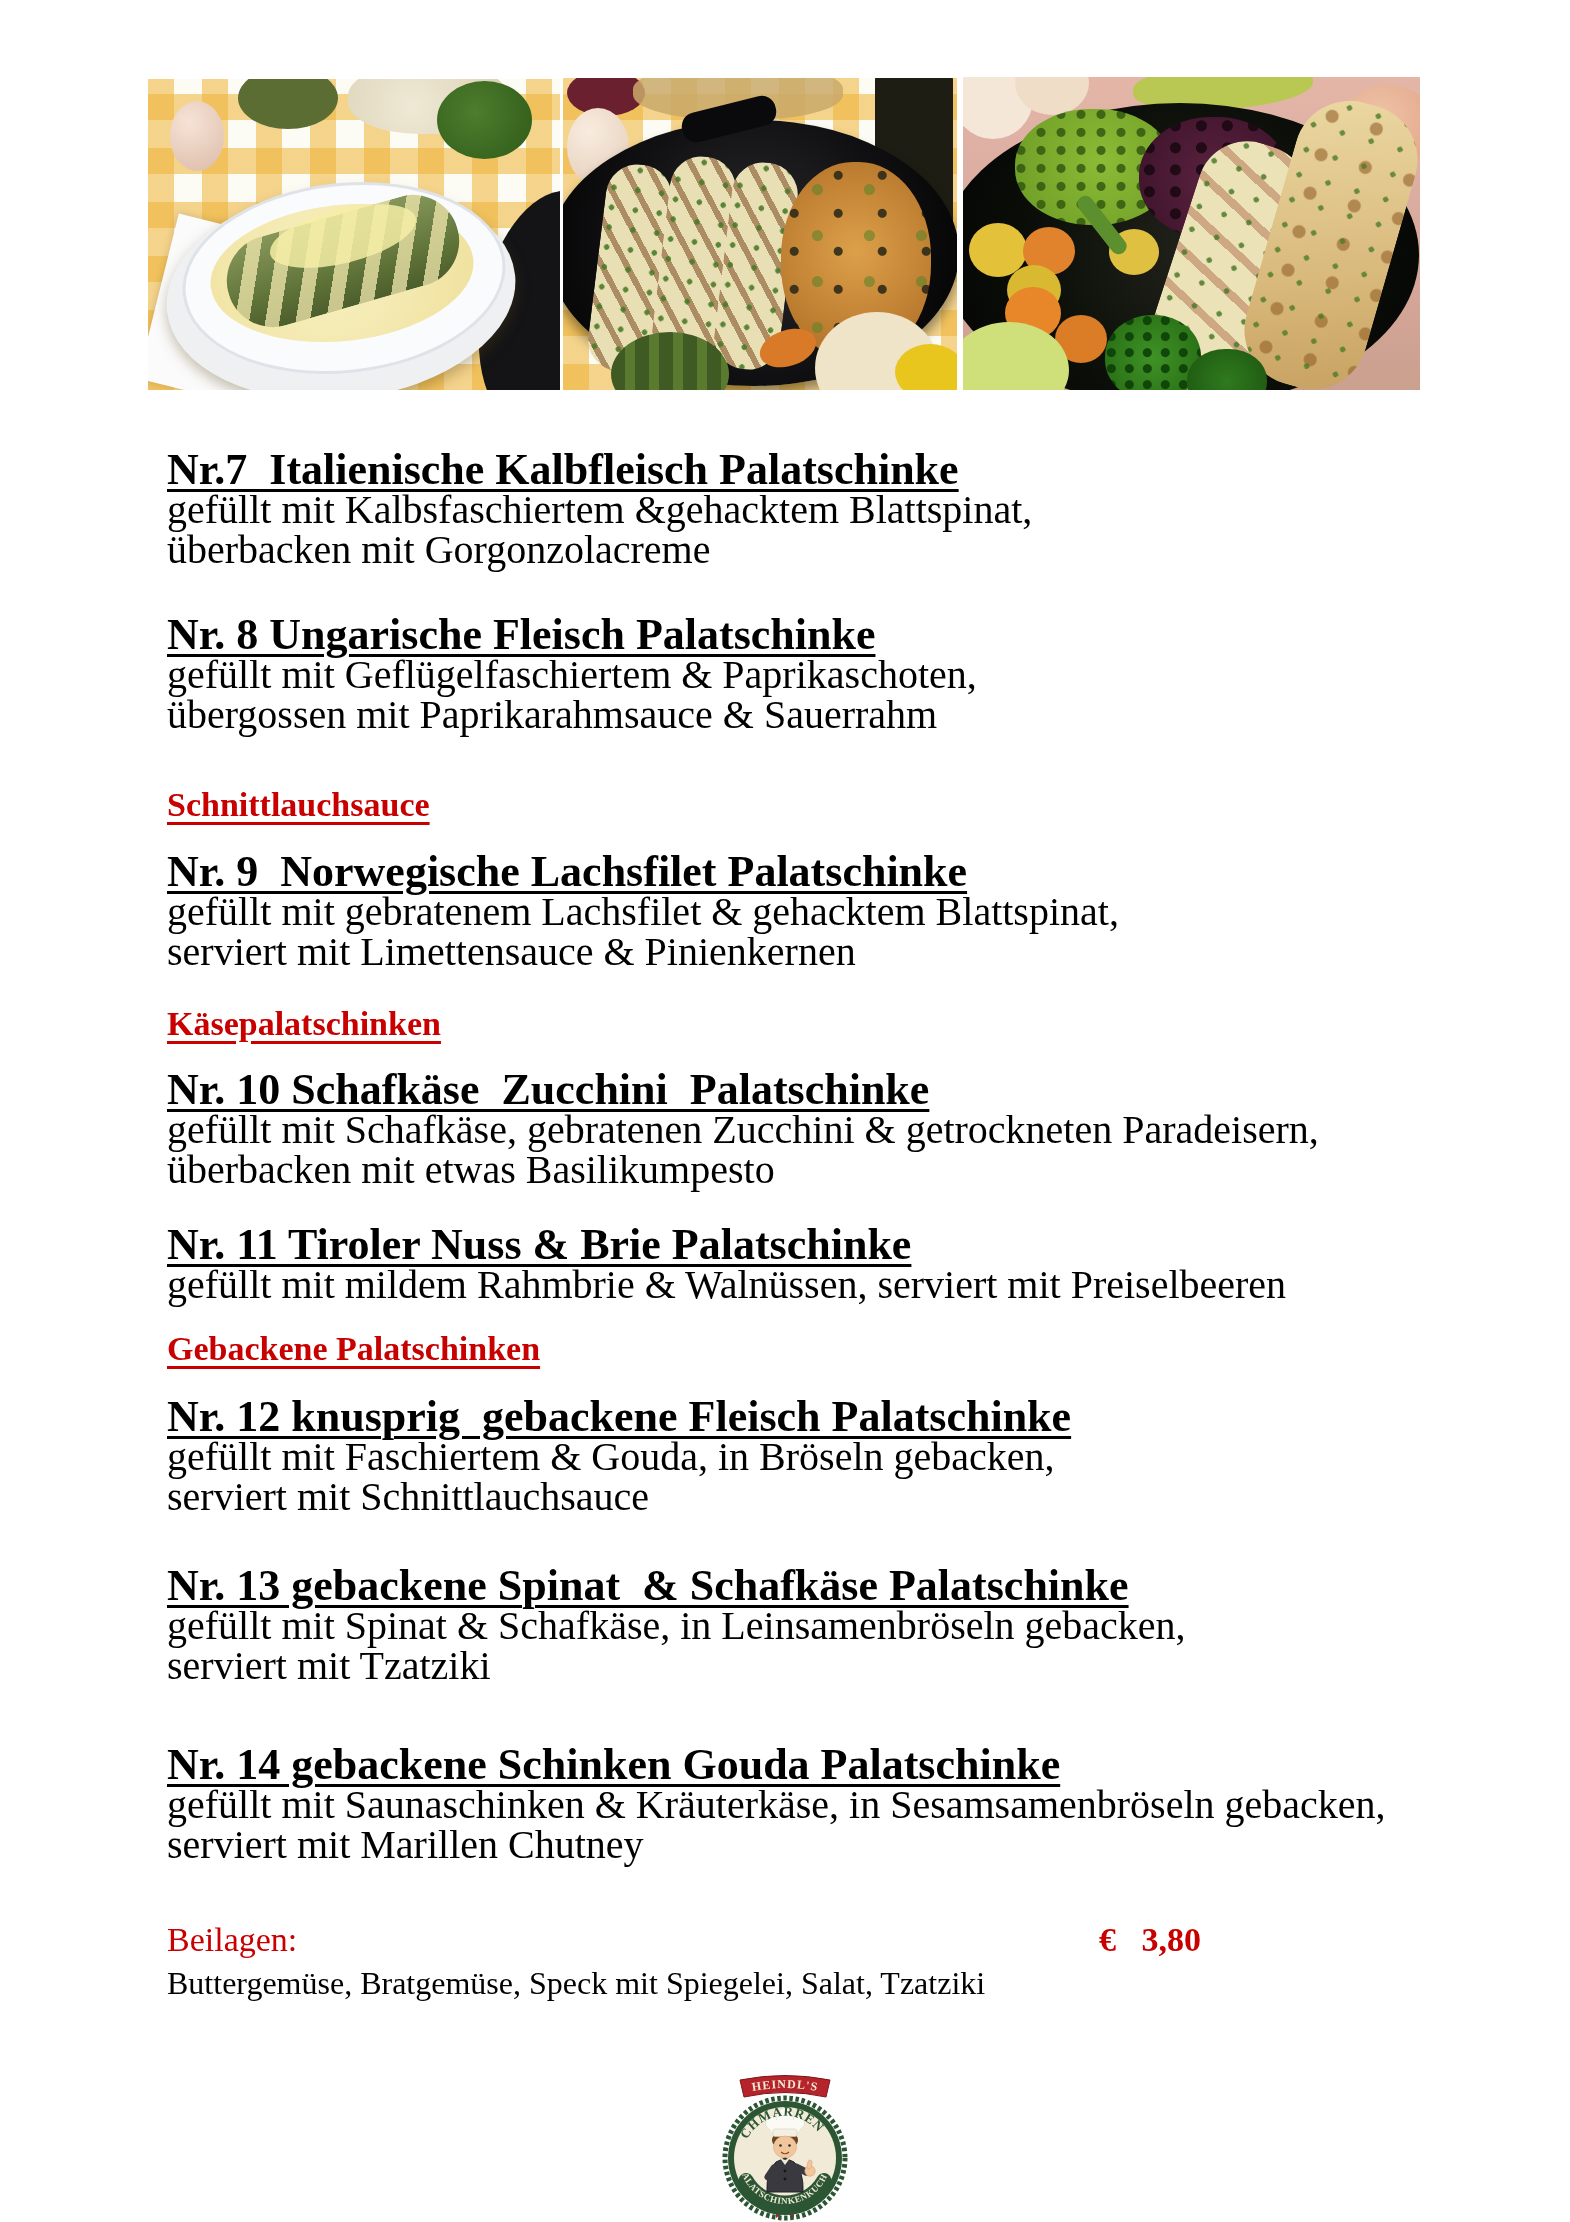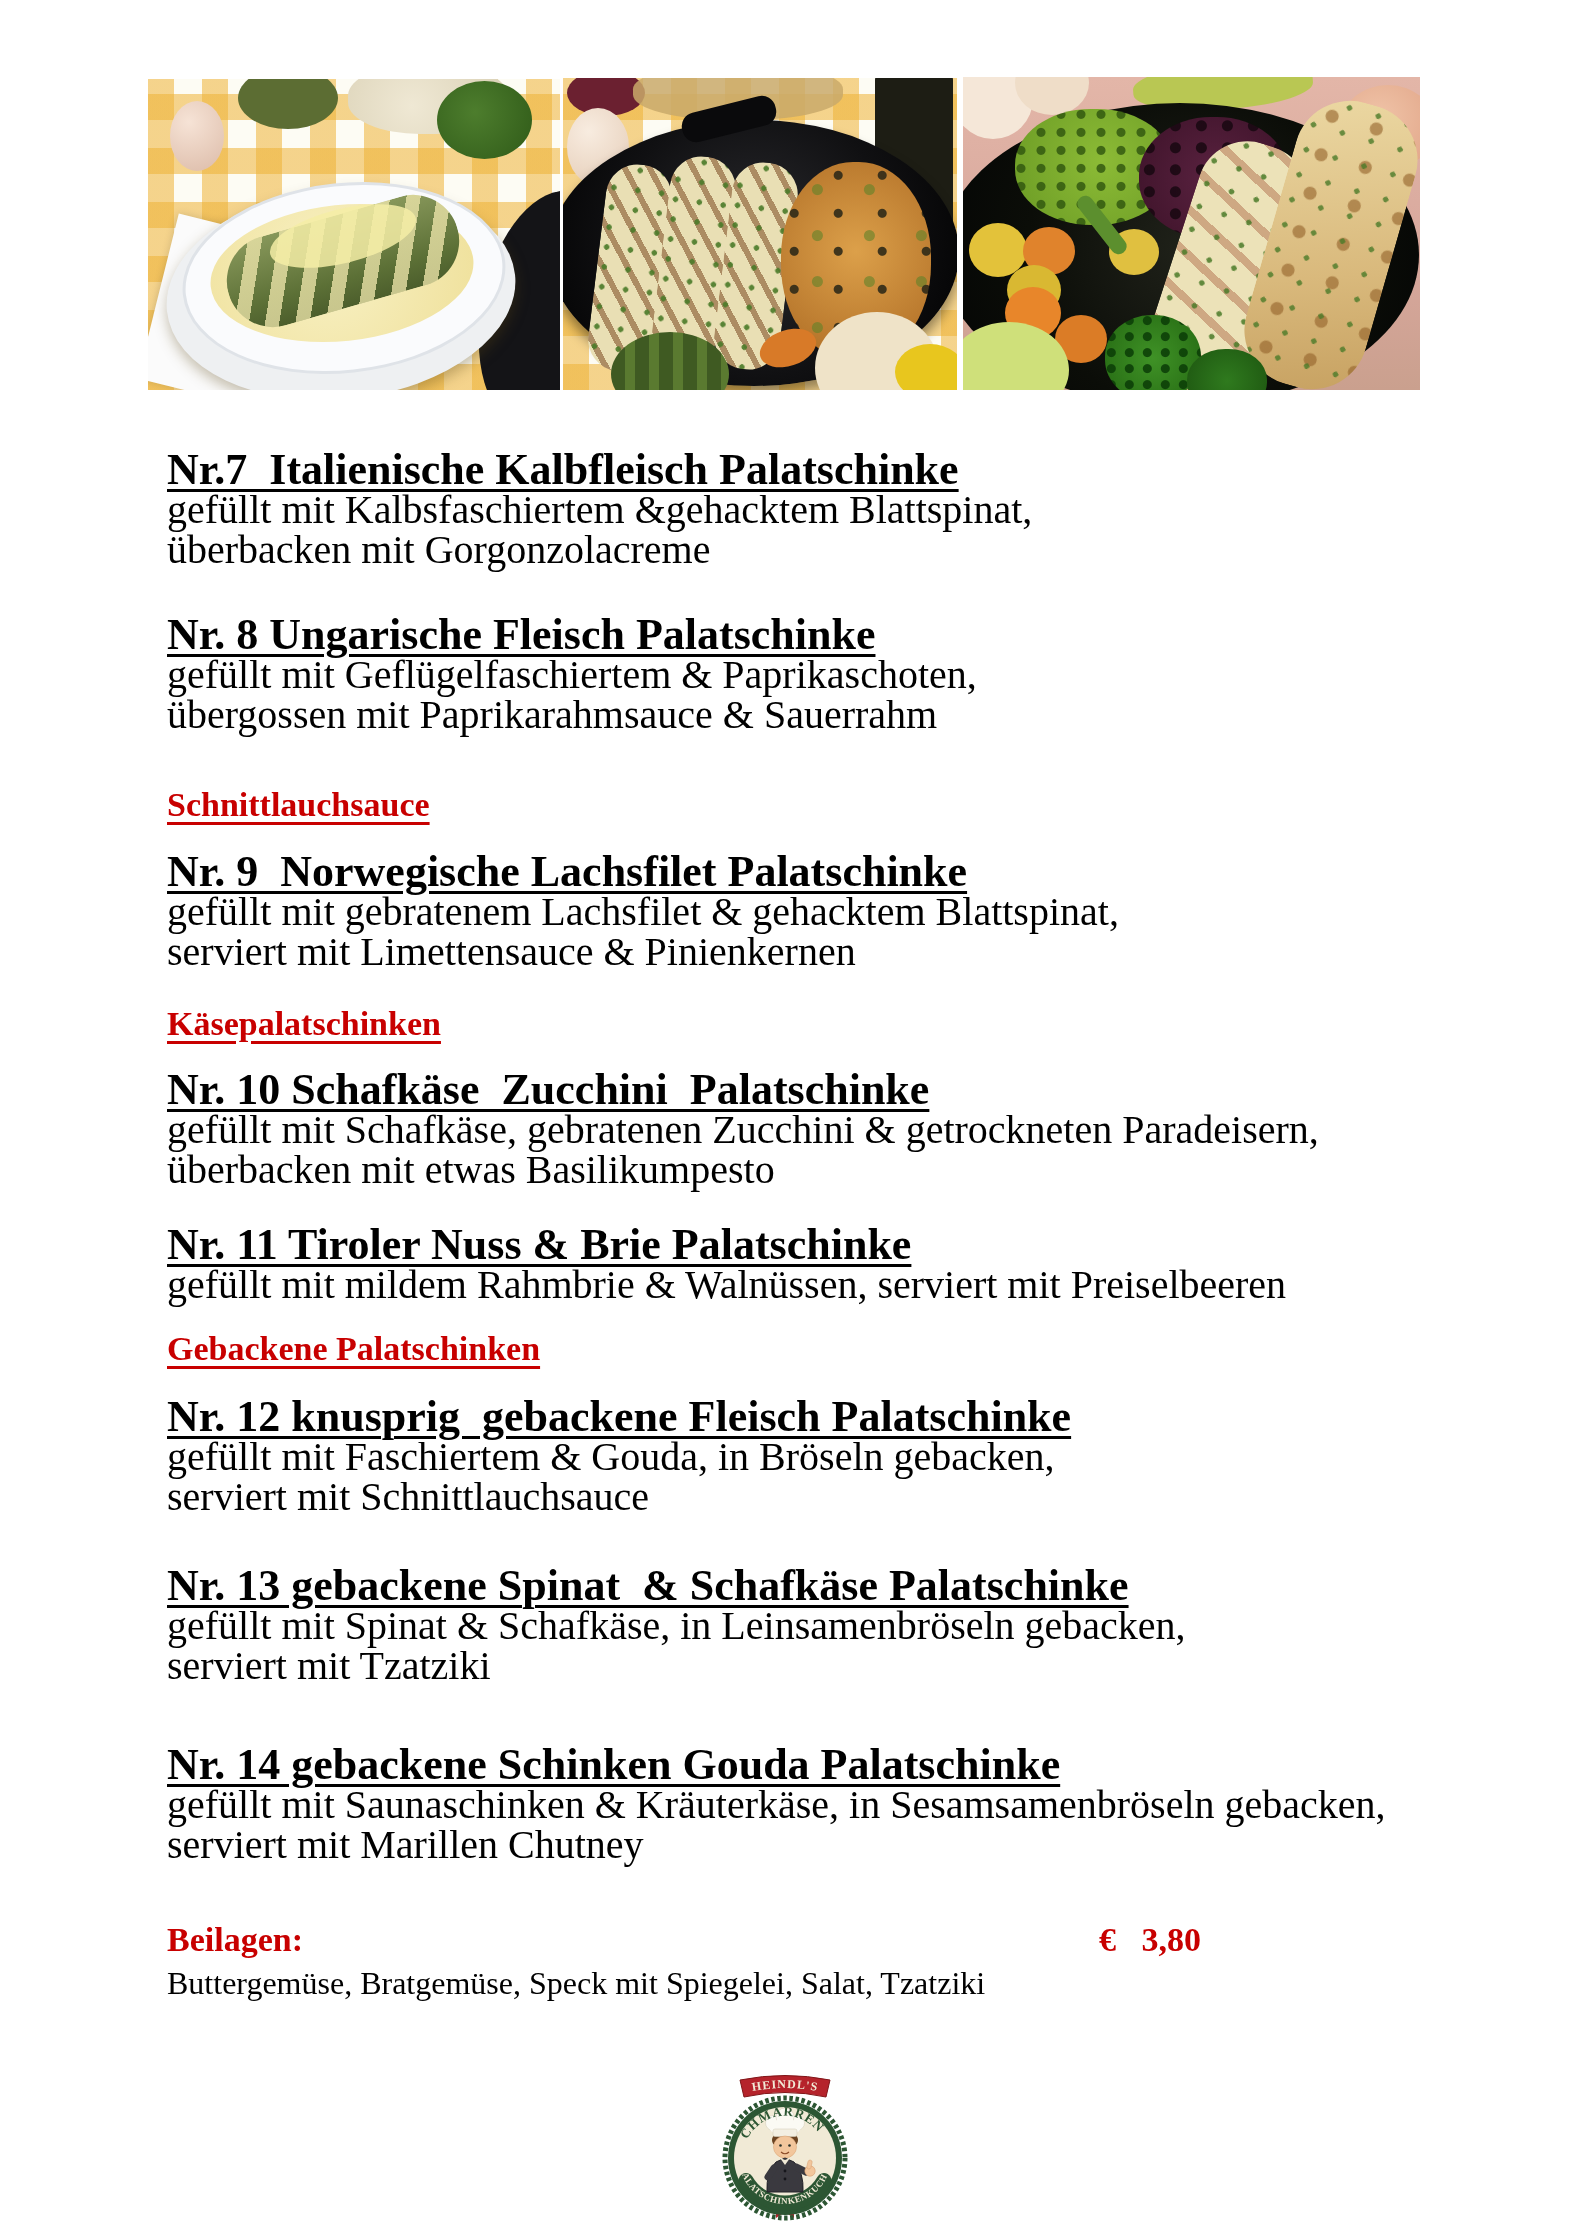--- a/index.html
+++ b/index.html
@@ -123,21 +123,21 @@
   .item-title{
     font-size:44px;font-weight:bold;line-height:40px;white-space:pre;
     text-decoration:underline;text-decoration-thickness:3px;text-underline-offset:5px;
   }
   .item-line{font-size:40px;line-height:40px;white-space:pre;}
   .section-title{
     font-size:34px;font-weight:bold;line-height:40px;white-space:pre;color:var(--accent);
     text-decoration:underline;text-decoration-thickness:3px;text-underline-offset:6px;
   }
   :root{--accent:#c80000;}
-  .beilagen-label{font-size:34px;font-weight:bold;color:var(--accent);white-space:pre;display:inline-block;}
+  .beilagen-label{font-size:34px;font-weight:normal;color:var(--accent);white-space:pre;display:inline-block;}
   .beilagen-price{font-size:34px;font-weight:bold;color:var(--accent);white-space:pre;position:absolute;left:932px;top:0;}
   .beilagen-items{font-size:32px;line-height:40px;white-space:pre;}
 
   
   #logo{position:absolute;left:720px;top:2070px;width:130px;height:152px;}
 </style>
 </head>
 <body>
 
 <div class="photo gingham" id="photo1">

